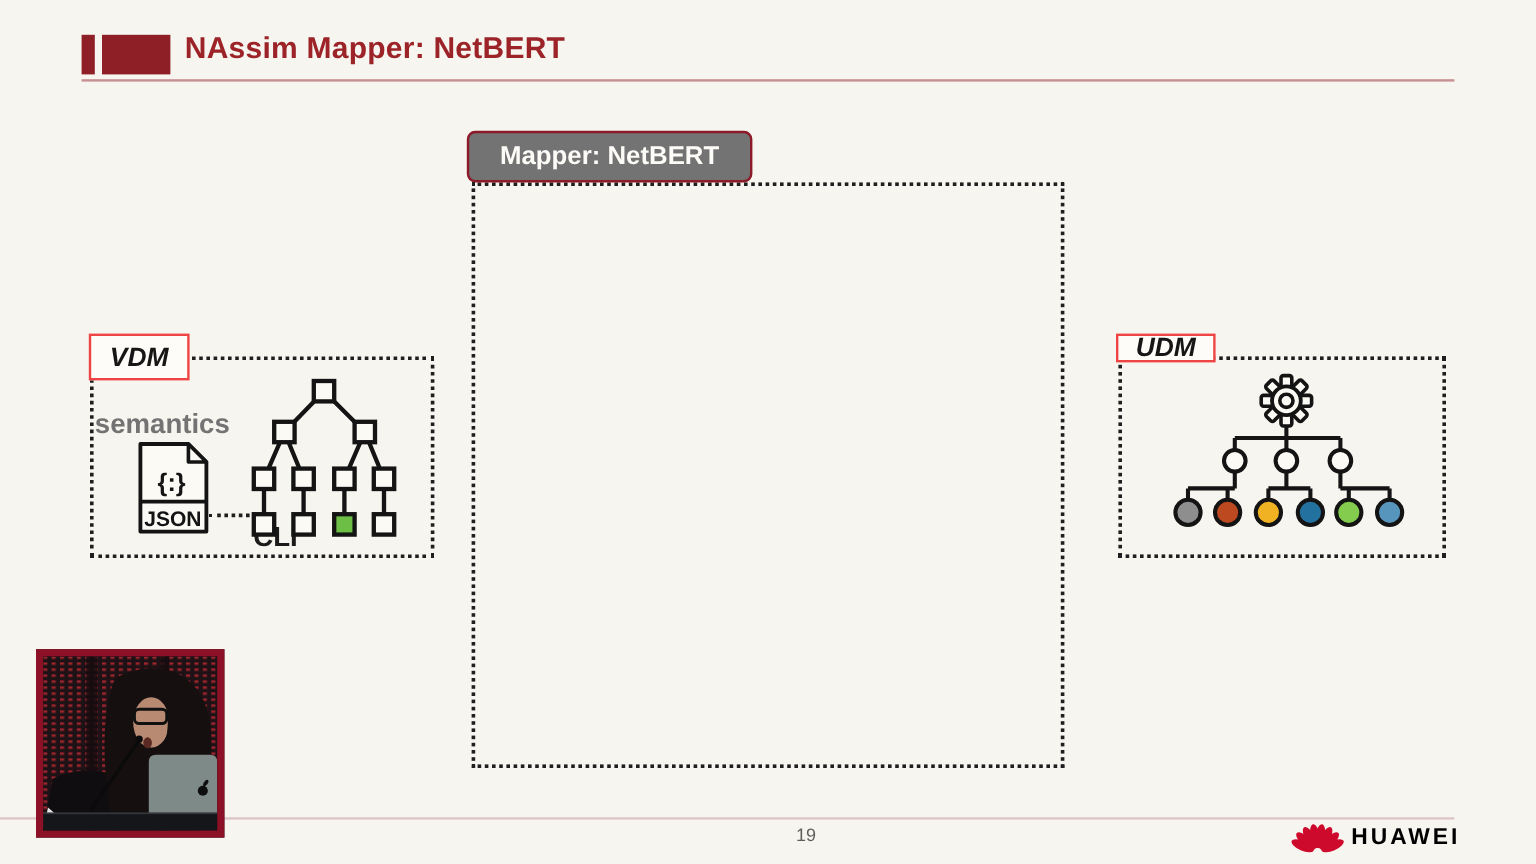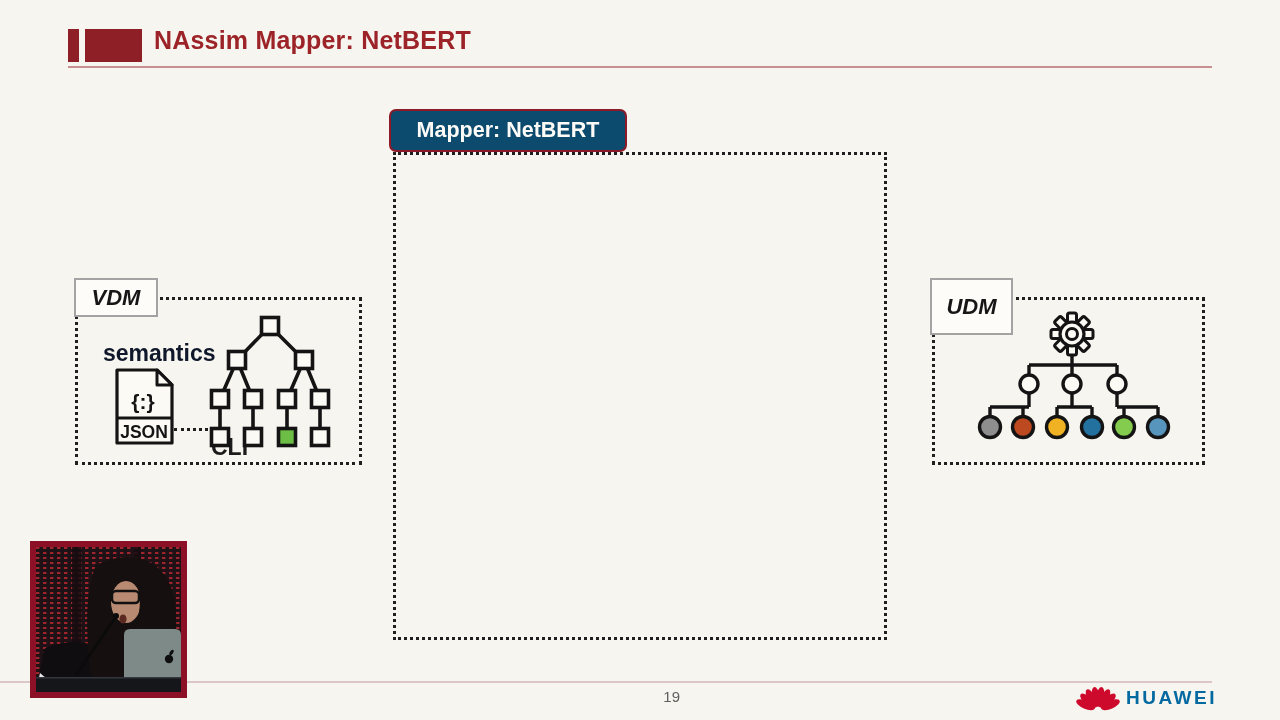--- a/index.html
+++ b/index.html
@@ -7,42 +7,42 @@
   body { font-family:"Liberation Sans", sans-serif; background:#F7F5EF; position:relative; overflow:hidden; }
   .abs { position:absolute; }
 
   
   .brand-bar1 { left:68px; top:29px; width:11px; height:33px; background:#8E1F26; }
   .brand-bar2 { left:85px; top:29px; width:57px; height:33px; background:#8E1F26; }
   .slide-title { left:154px; top:26px; font-size:25px; font-weight:700; color:#9C2328; letter-spacing:.2px; }
   .title-rule { left:68px; top:66px; width:1144px; height:2px; background:#C88F92; }
 
   
-  .mapper-label { left:389px; top:109px; width:238px; height:43px; background:#0c4a6e; border:2px solid #8C1A28;
+  .mapper-label { left:389px; top:109px; width:238px; height:43px; background:#737373; border:2px solid #8C1A28;
                   border-radius:7px; color:#FDFBF7; font-size:21.5px; font-weight:700;
                   display:flex; align-items:center; justify-content:center; z-index:4; }
   .central-box { left:393px; top:152px; width:494px; height:488px; border:3px dotted #1F1F1F; z-index:2; }
 
   
   .dashed-box { border:3px dotted #1F1F1F; z-index:1; }
   .vdm-box { left:75px; top:297px; width:287px; height:168px; }
   .udm-box { left:932px; top:297px; width:273px; height:168px; }
-  .model-label { background:#FDFCF8; border:2px solid #a3a3a3; font-size:22px; font-weight:700; font-style:italic;
+  .model-label { background:#FDFCF8; border:2px solid #ef4444; font-size:22px; font-weight:700; font-style:italic;
                  display:flex; align-items:center; justify-content:center; color:#161616; z-index:3; }
   .vdm-label { left:74px; top:278px; width:84px; height:39px; }
-  .udm-label { left:930px; top:278px; width:83px; height:57px; }
+  .udm-label { left:930px; top:278px; width:83px; height:24px; }
 
-  .semantics-text { left:103px; top:340px; font-size:23px; font-weight:600; color:#0f172a; }
+  .semantics-text { left:79px; top:340px; font-size:23px; font-weight:600; color:#737373; }
   .cli-text { left:211px; top:434px; font-size:23px; font-weight:600; color:#1B1B1B; }
   .dotted-connector { left:174px; top:428px; width:40px; height:0; border-top:3px dotted #1F1F1F; }
 
   
   .footer-rule { left:0; top:681px; width:1212px; height:2px; background:#DCC6C8; }
   .page-number { left:600px; top:688px; width:80px; text-align:right; font-size:15px; color:#5F5F5F; }
-  .huawei-wordmark { left:1126px; top:687px; font-size:19px; font-weight:700; letter-spacing:2.5px; color:#0369a1; }
+  .huawei-wordmark { left:1126px; top:687px; font-size:19px; font-weight:700; letter-spacing:2.5px; color:#000000; }
 
   
   .presenter-video { left:30px; top:541px; width:157px; height:157px; border:6px solid #8C1126; background:#1E1216; z-index:5; }
 
   svg text { font-family:"Liberation Sans", sans-serif; }
 </style>
 </head>
 <body>
 
 <div class="abs brand-bar1"></div>

